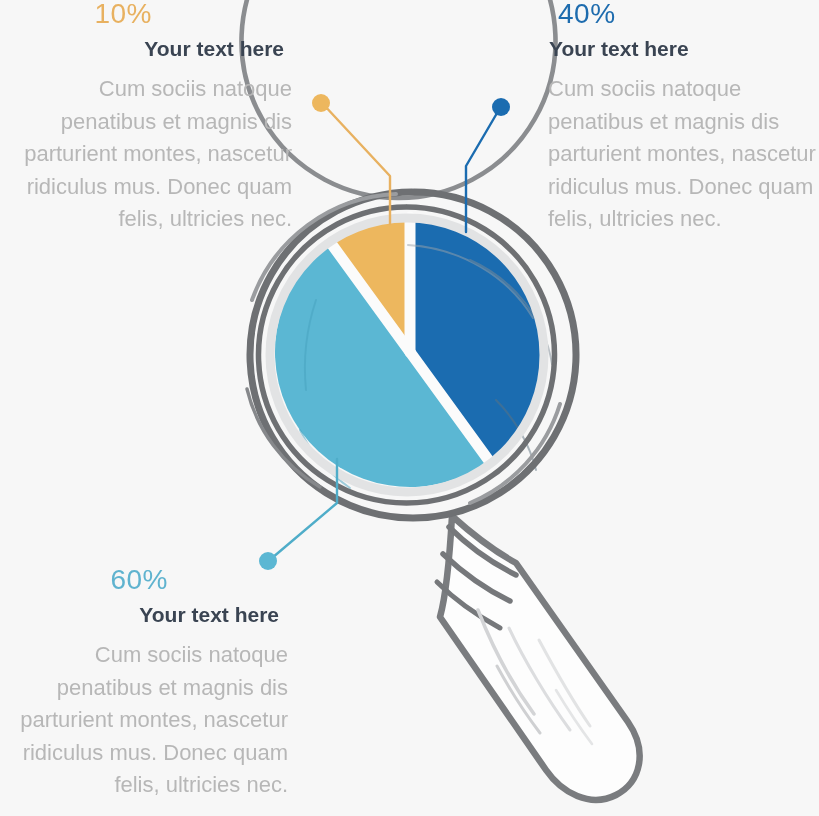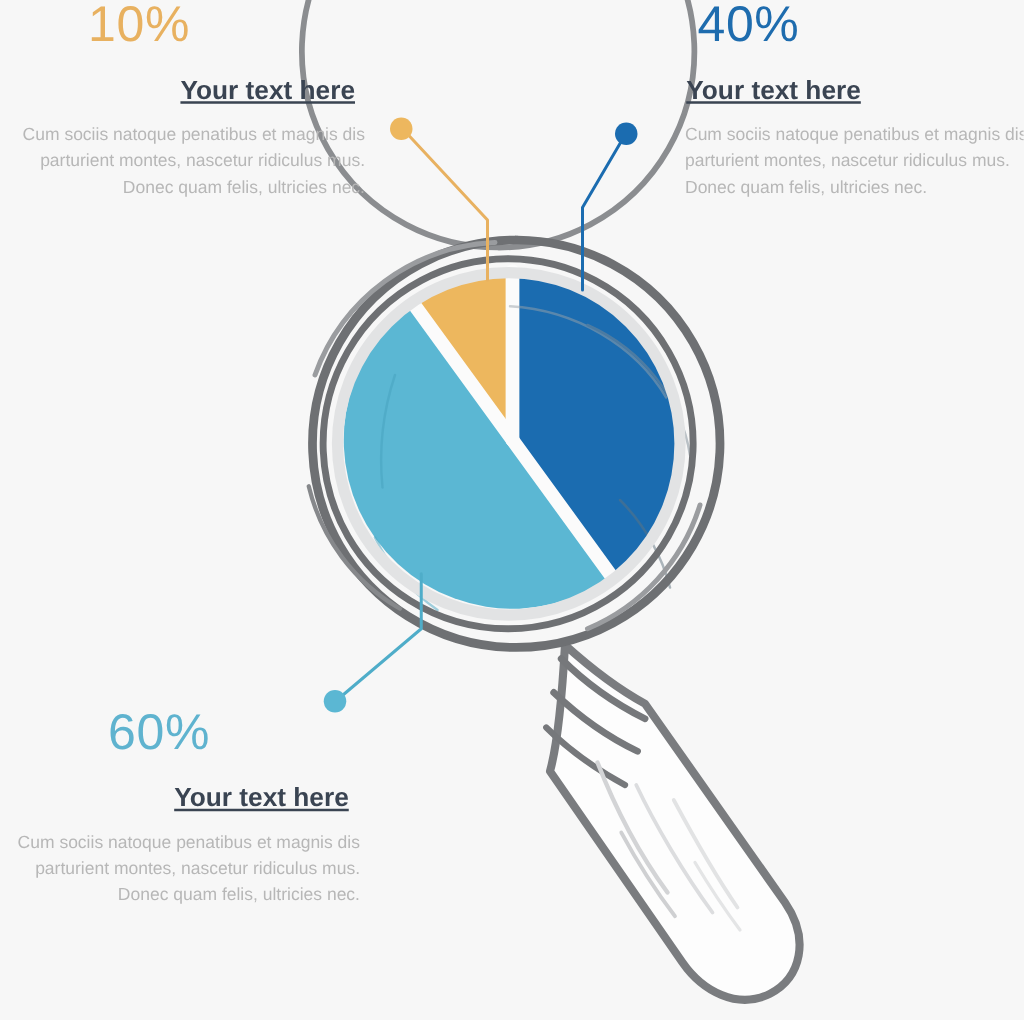--- a/index.html
+++ b/index.html
@@ -12,36 +12,35 @@
     width: 819px;
     height: 816px;
     background: #f7f7f7;
     overflow: hidden;
     font-family: "Liberation Sans", sans-serif;
   }
 
   
   .callout { position: absolute; }
   .pct {
-    font-size: 40px;
+    font-size: 28px;
     font-weight: 400;
     line-height: 1;
     letter-spacing: 0.5px;
     margin: 0;
   }
   .heading {
     font-size: 21px;
     font-weight: 700;
     color: #3a4452;
     line-height: 1.2;
-    margin: 20px 0 0 0;
-    text-decoration: underline;
+    margin: 8px 0 0 0;
   }
   .body {
-    font-size: 14px;
+    font-size: 22px;
     font-weight: 400;
     color: #b7b7b7;
     line-height: 1.48;
     margin: 12px 0 0 0;
   }
 
   
   #block-ten { left: 0px; top: 0px; width: 292px; text-align: right; }
   #block-ten .pct { color: #e8b160; margin-right: 140px; }
   #block-ten .heading { margin-right: 8px; }

